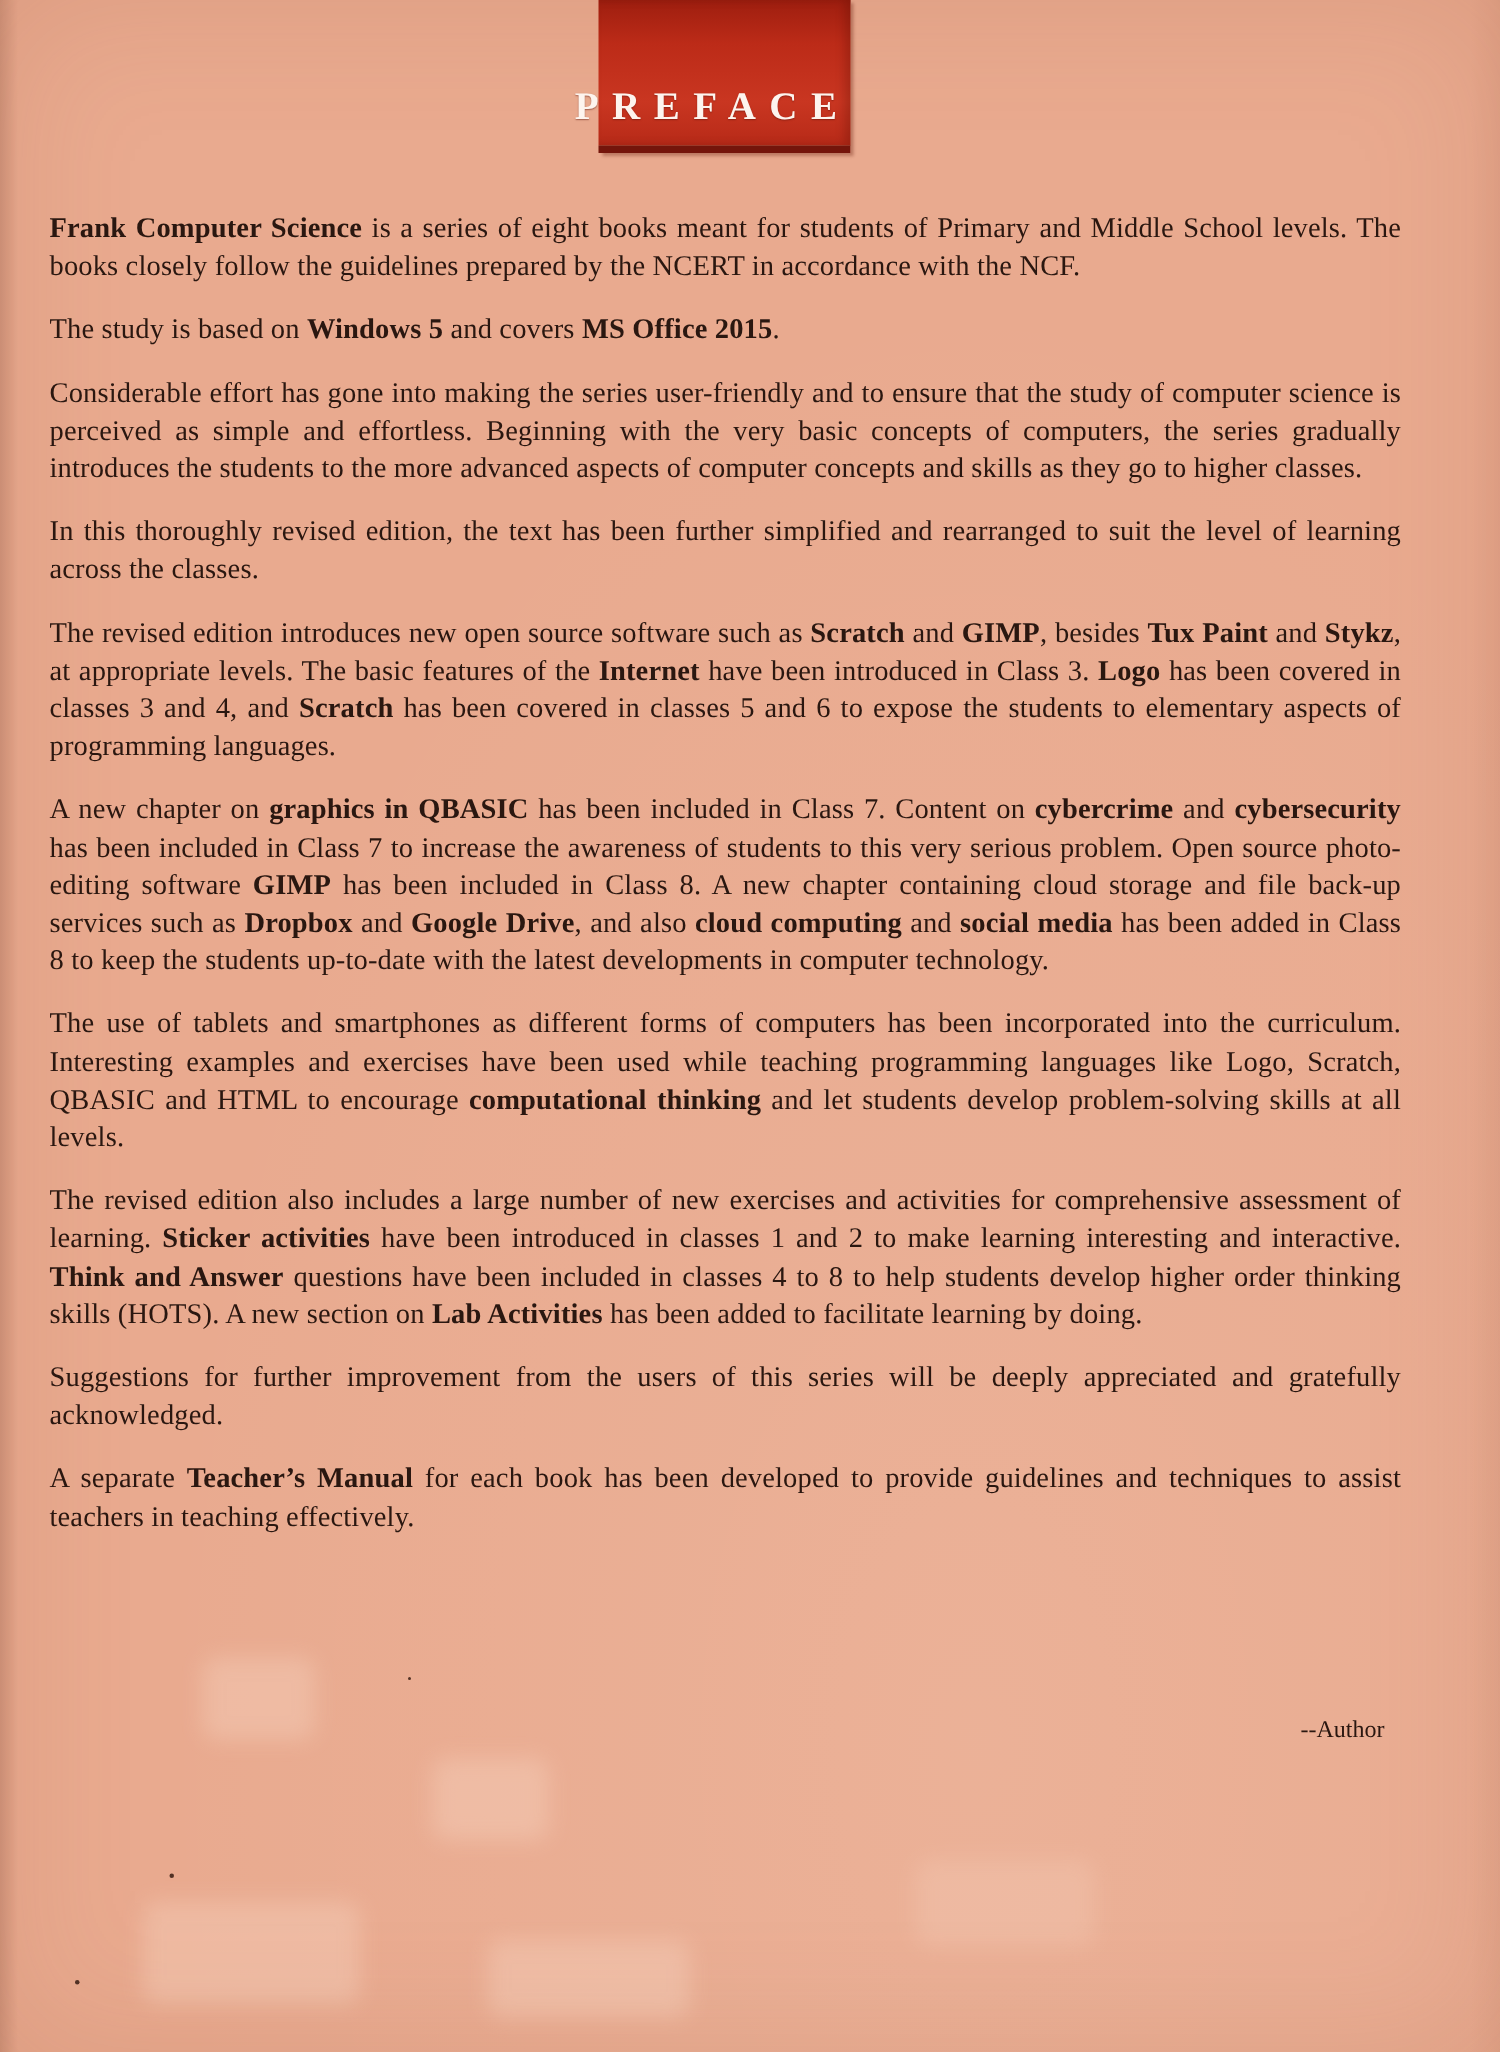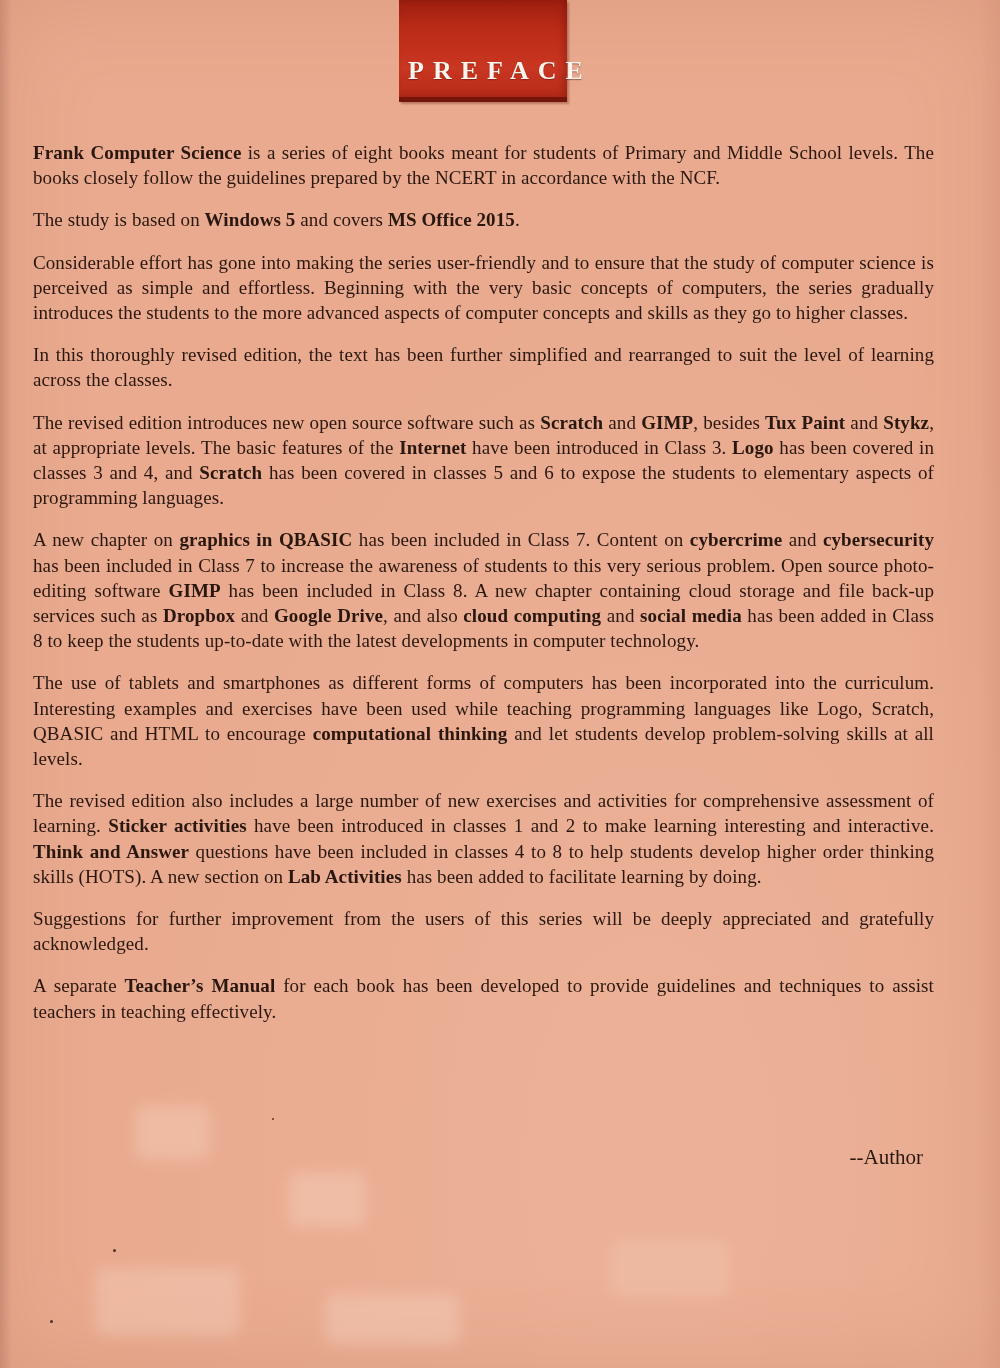--- a/index.html
+++ b/index.html
@@ -22,21 +22,21 @@
   
   .banner {
     position: absolute;
     left: 399px; top: 0;
     width: 168px; height: 97px;
     background: linear-gradient(to bottom, #9e1e0f 0%, #bc2b18 30%, #c93621 70%, #b72a18 100%);
     border-bottom: 5px solid #74150b;
     box-shadow: inset -4px 0 6px rgba(80,10,5,0.25), 2px 2px 2px rgba(100,25,12,0.35);
     display: flex;
     align-items: flex-end;
-    justify-content: flex-start;
+    justify-content: flex-end;
   }
   .banner-title {
     color: #fdf4ee;
     font-size: 26px;
     font-weight: 700;
     letter-spacing: 9px;
     padding-left: 9px;       
     padding-bottom: 11px;
     white-space: nowrap;
     text-shadow: 0 1px 1px rgba(90,15,8,0.5);
@@ -55,21 +55,21 @@
     margin: 0 0 17px 0;
     font-size: 19px;
     line-height: 25.2px;
     text-align: justify;
     letter-spacing: 0.1px;
   }
   .bold { font-weight: bold; }
   .author-line {
     position: absolute;
     right: 77px; top: 1145px;
-    font-size: 21px;
+    font-size: 16px;
     color: #2a1710;
   }
   
   .ghost {
     position: absolute;
     background: rgba(255,236,220,0.45);
     border-radius: 10px;
     filter: blur(7px);
     opacity: 0.55;
     pointer-events: none;

